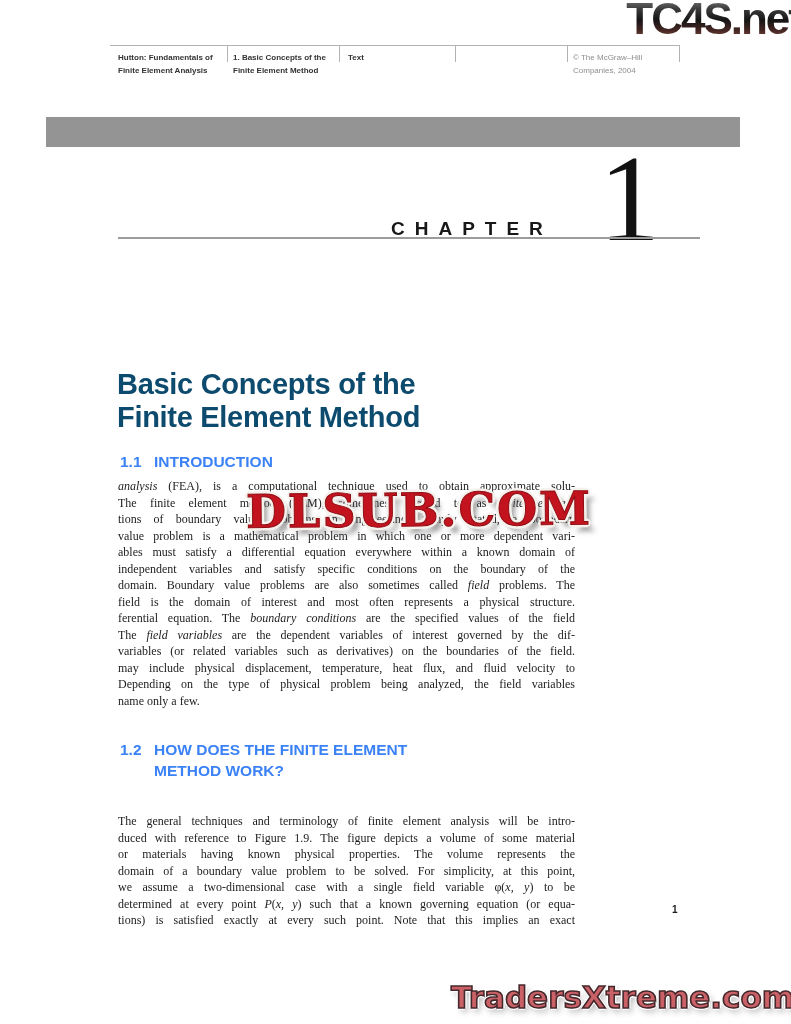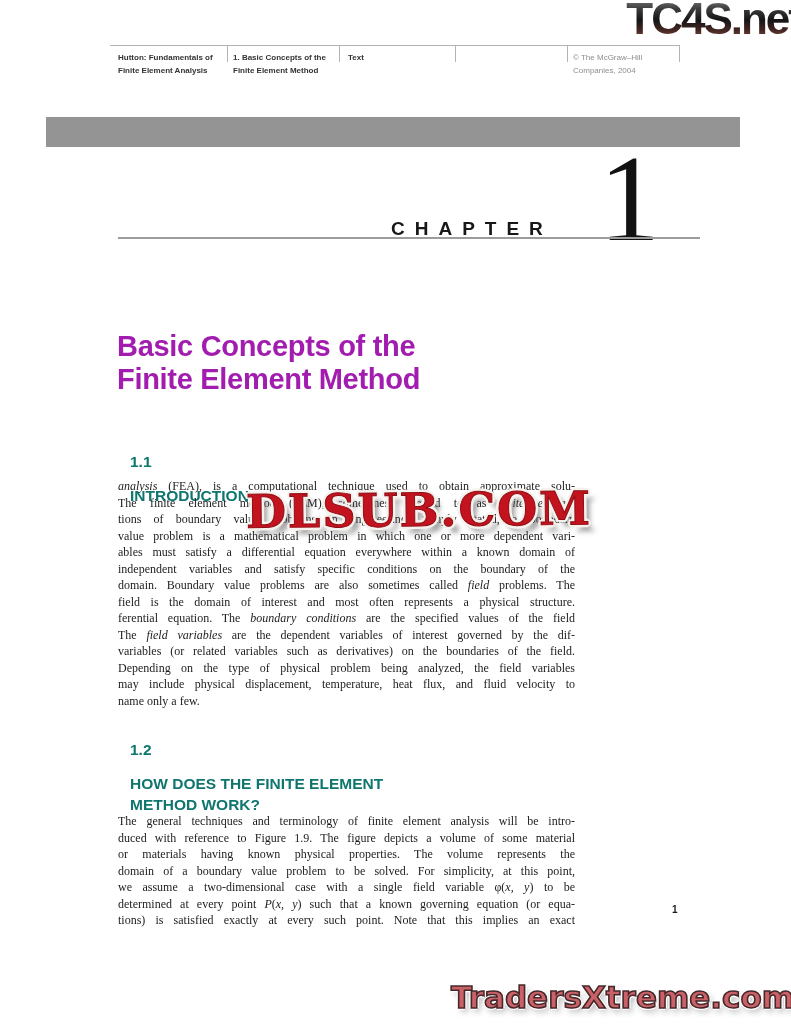--- a/index.html
+++ b/index.html
@@ -51,31 +51,31 @@
   }
   .chapter-num {
     position: absolute; left: 599px; top: 138px;
     font-family: "Liberation Serif", serif;
     font-size: 122px; line-height: 1; color: #121212;
   }
   .chapter-rule { position: absolute; left: 118px; top: 237px; width: 582px; height: 2px; background: #9c9c9c; }
 
   
   .title {
-    position: absolute; left: 117px; top: 330px; margin: 0;
+    position: absolute; left: 117px; top: 368px; margin: 0;
     font-family: "Liberation Sans", sans-serif;
     font-weight: bold; font-size: 29px; line-height: 33px;
-    letter-spacing: -0.3px; color: #a21caf;
+    letter-spacing: -0.3px; color: #0c4a6e;
   }
 
   
   .sec {
-    position: absolute; left: 130px; display: flex;
-    font-family: "Liberation Sans", sans-serif;
-    font-weight: bold; color: #0f766e; flex-direction: column;
+    position: absolute; left: 120px; display: flex;
+    font-family: "Liberation Sans", sans-serif;
+    font-weight: bold; color: #3b82f6;
   }
   .secnum { width: 34px; flex: 0 0 34px; }
   .s11 { top: 453px; font-size: 15.5px; }
   .s12 { top: 739px; font-size: 15.5px; line-height: 21px; }
 
   
   .para {
     position: absolute; left: 118px; width: 457px;
     font-size: 12px; color: #1c1c1c;
   }
@@ -171,22 +171,22 @@
       <div class="tline">The finite element method (FEM), sometimes referred to as <i>finite element</i></div>
       <div class="tline">tions of boundary value problems in engineering. Simply stated, a boundary</div>
       <div class="tline">value problem is a mathematical problem in which one or more dependent vari-</div>
       <div class="tline">ables must satisfy a differential equation everywhere within a known domain of</div>
       <div class="tline">independent variables and satisfy specific conditions on the boundary of the</div>
       <div class="tline">domain. Boundary value problems are also sometimes called <i>field</i> problems. The</div>
       <div class="tline">field is the domain of interest and most often represents a physical structure.</div>
       <div class="tline">ferential equation. The <i>boundary conditions</i> are the specified values of the field</div>
       <div class="tline">The <i>field variables</i> are the dependent variables of interest governed by the dif-</div>
       <div class="tline">variables (or related variables such as derivatives) on the boundaries of the field.</div>
+      <div class="tline">may include physical displacement, temperature, heat flux, and fluid velocity to</div>
       <div class="tline">Depending on the type of physical problem being analyzed, the field variables</div>
-      <div class="tline">may include physical displacement, temperature, heat flux, and fluid velocity to</div>
       <div class="tline ragged">name only a few.</div>
     </div>
 
   <div class="dlsub">DLSUB.COM</div>
 
   <div class="sec s12">
     <span class="secnum">1.2</span>
     <span class="sectitle">
       <div>HOW DOES THE FINITE ELEMENT</div>
       <div>METHOD WORK?</div>

